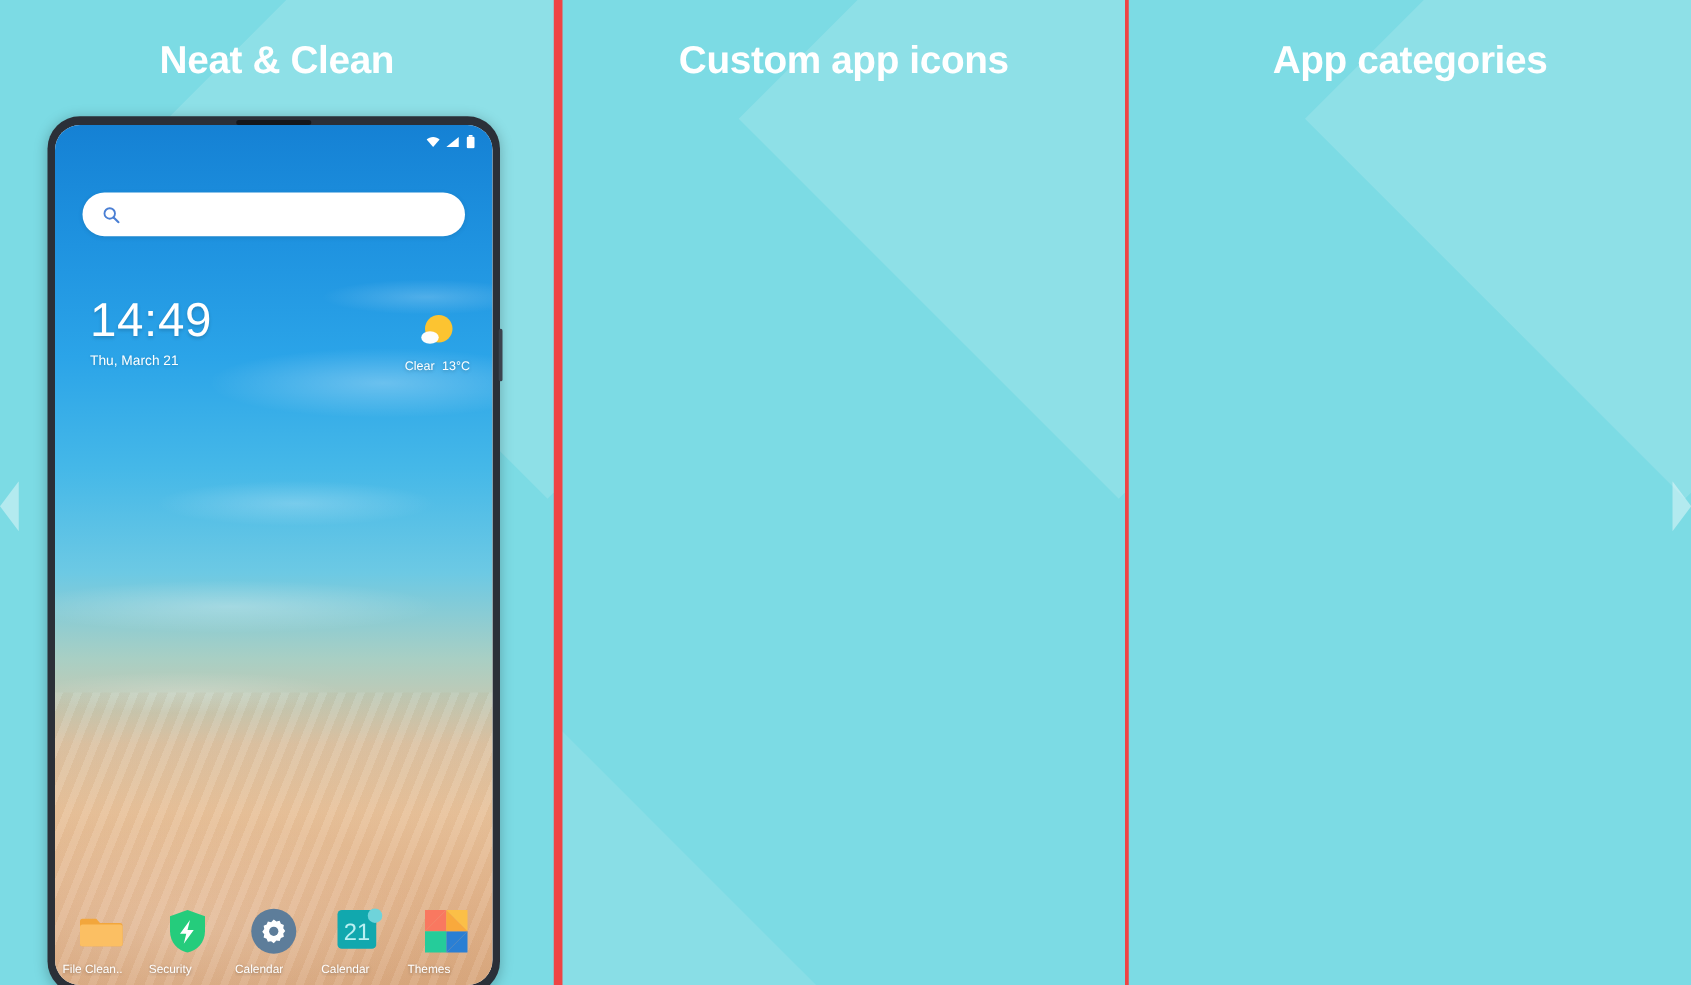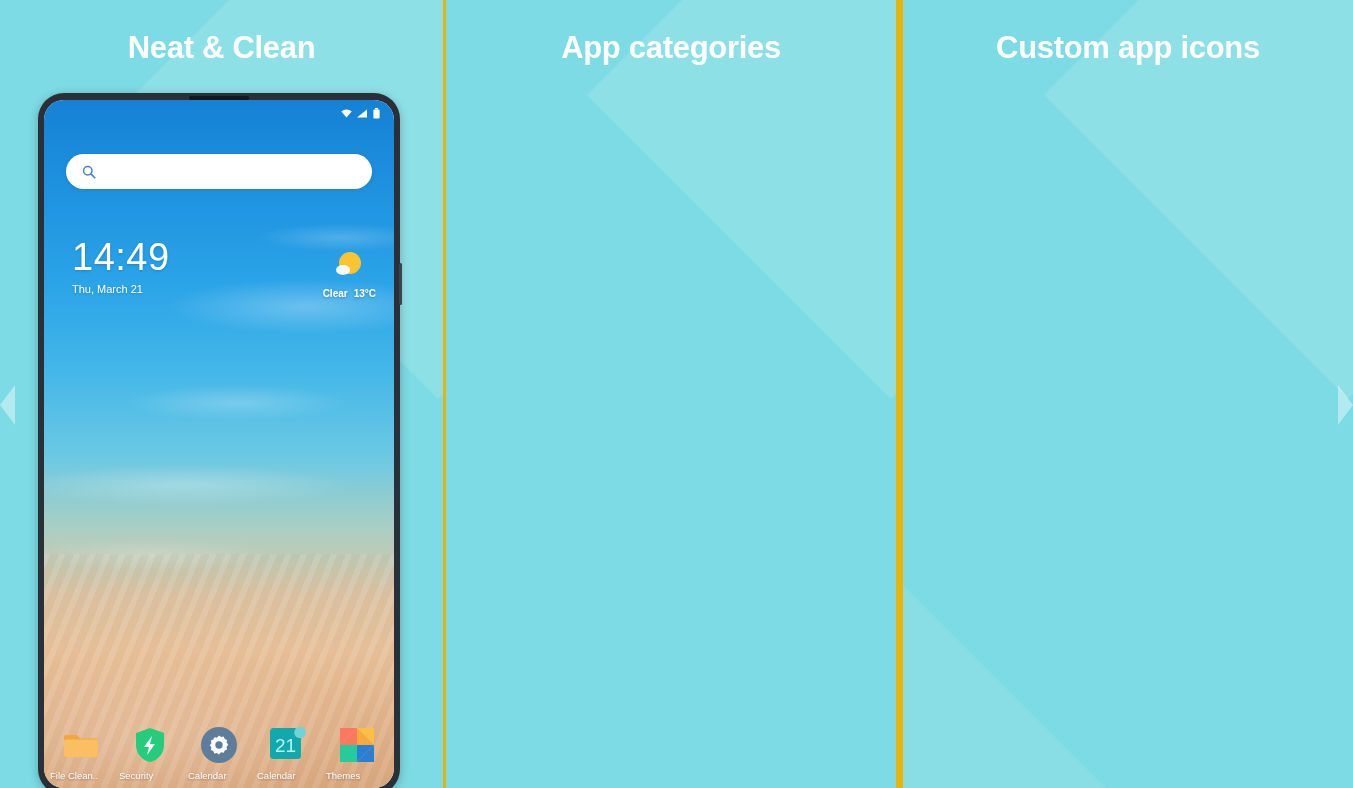--- a/index.html
+++ b/index.html
@@ -5,21 +5,21 @@
   * { box-sizing: border-box; margin: 0; padding: 0; }
   html, body {
     width: 1353px; height: 788px;
     overflow: hidden;
     font-family: "Liberation Sans", sans-serif;
   }
   #stage {
     position: relative;
     width: 1353px; height: 788px;
     display: flex;
-    background: #eab308;
+    background: #ef4444;
   }
 
   
   .panel {
     position: relative;
     height: 788px;
     background: #7cdbe4;
     overflow: hidden;
     flex: 0 0 auto;
   }
@@ -157,21 +157,20 @@
     font-size: 11px; font-weight: 400; margin-top: 7px;
   }
   .weatherwidget {
     position: absolute;
     top: 150px; right: 18px;
     z-index: 6;
     text-align: center;
     color: #fff;
     font-size: 10px;
     text-shadow: 0 1px 3px rgba(0,0,0,0.25);
-    font-weight: bold;
   }
   .sunicon {
     width: 34px; height: 34px; margin: 0 auto 4px;
     position: relative;
   }
   .wrow {
     position: absolute;
     left: 6px; right: 6px;
     display: flex; justify-content: space-between;
     z-index: 6;
@@ -292,30 +291,30 @@
                 </svg>
             </div>
             <span class="lbl">Themes</span>
           </div>
         </div>
 
       </div>
     </div>
   </div>
 
-  <div class="panel p3">
-    <div class="diag"></div>
-    <div class="panel-title">App categories</div>
-
-  </div>
-
   <div class="panel p2">
     <div class="diag"></div>
     <div class="diag2"></div>
     <div class="panel-title">Custom app icons</div>
+
+  </div>
+
+  <div class="panel p3">
+    <div class="diag"></div>
+    <div class="panel-title">App categories</div>
 
   </div>
 
   <span class="side-arrow left">
     <svg width="16" height="40" viewBox="0 0 16 40">
         <path d="M15 0L0 20l15 20z" fill="rgba(255,255,255,0.42)"></path>
       </svg>
   </span>
   <span class="side-arrow right">
     <svg width="16" height="40" viewBox="0 0 16 40">

